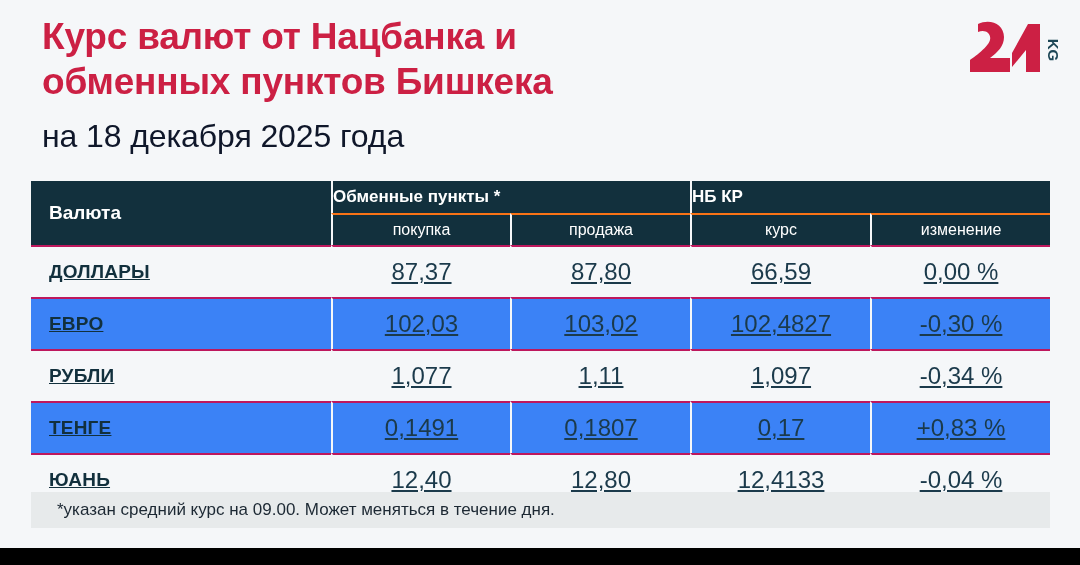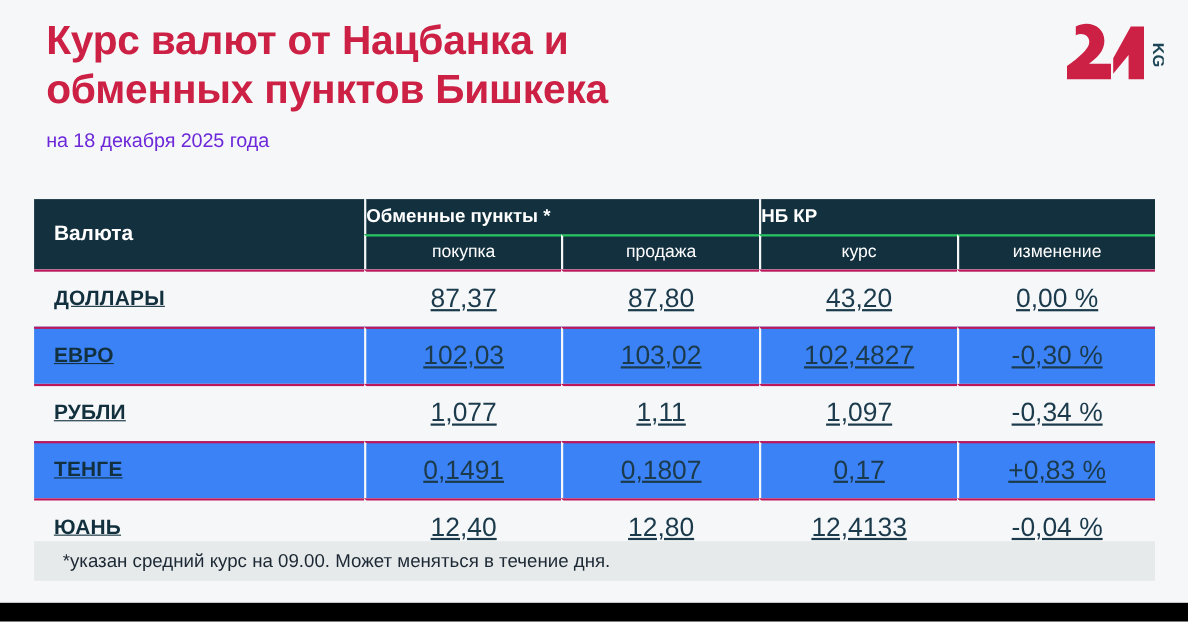--- a/index.html
+++ b/index.html
@@ -37,23 +37,23 @@
     font-weight: 700;
     line-height: 1.22;
     color: #CC2044;
     letter-spacing: -0.2px;
     margin: 0;
     max-width: 700px;
     white-space: pre-line;
   }
   .subtitle {
     margin: 14px 0 0 0;
-    font-size: 18px;
+    font-size: 32px;
     font-weight: 400;
-    color: #6d28d9;
+    color: #0f172a;
     letter-spacing: -0.1px;
   }
 
   
   .logo {
     position: absolute;
     right: 22px;
     top: 20px;
     width: 92px;
     height: 62px;
@@ -97,21 +97,21 @@
     font-weight: 700;
     vertical-align: middle;
     margin-left: 32px;
   }
   th.sub {
     height: 30px;
     font-size: 16px;
     font-weight: 400;
     text-align: center;
     border-left: 2px solid #F5F7F9;
-    border-top: 2px solid #22c55e;
+    border-top: 2px solid #f97316;
     vertical-align: middle;
   }
 
   tbody td {
     height: 50px;
     font-size: 24px;
     color: #1B3A4B;
     text-align: center;
     border-left: 2px solid #F5F7F9;
     border-top: 2px solid #be185d;
@@ -199,21 +199,21 @@
         <th class="sub">продажа</th>
         <th class="sub">курс</th>
         <th class="sub">изменение</th>
       </tr>
     </thead>
     <tbody>
       <tr class="norm">
         <td class="cur">ДОЛЛАРЫ</td>
         <td>87,37</td>
         <td>87,80</td>
-        <td>43,20</td>
+        <td>66,59</td>
         <td>0,00 %</td>
       </tr>
       <tr class="alt">
         <td class="cur">ЕВРО</td>
         <td>102,03</td>
         <td>103,02</td>
         <td>102,4827</td>
         <td>-0,30 %</td>
       </tr>
       <tr class="norm">

